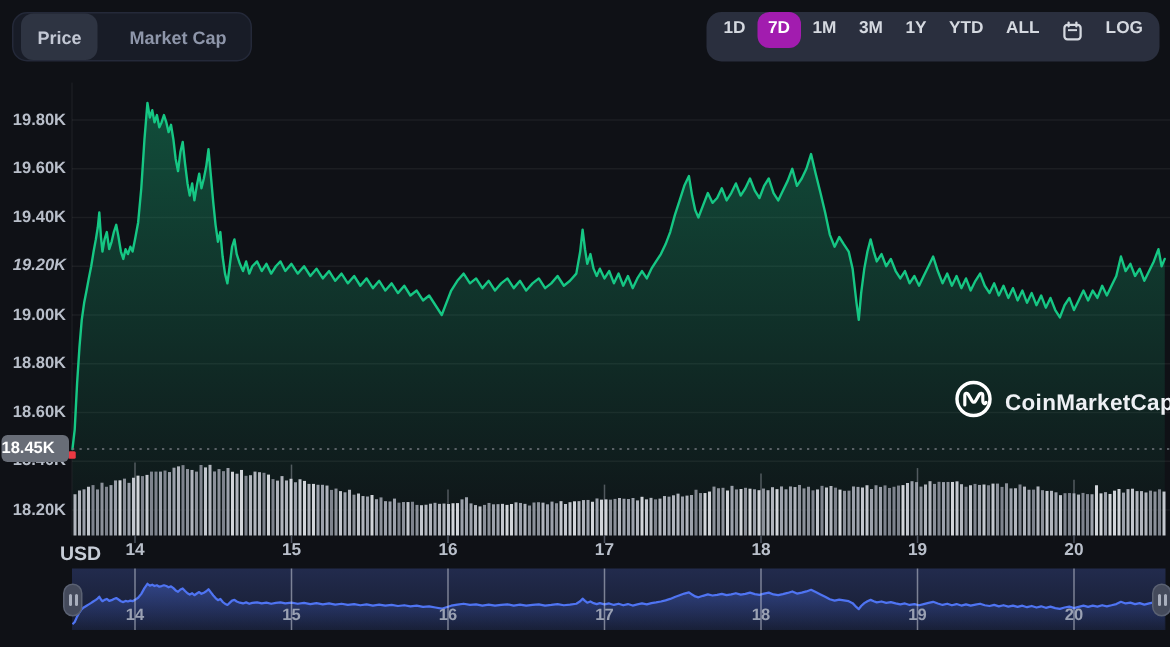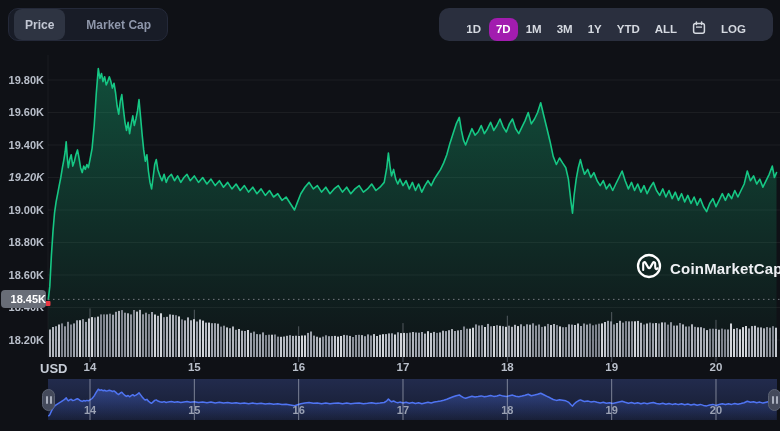--- a/index.html
+++ b/index.html
@@ -17,40 +17,40 @@
     display:flex;padding:0 5px;gap:10px;box-sizing:border-box;
   }
   .seg-item{
     background:none;border:0;cursor:pointer;font-family:inherit;
     color:#8e96aa;font-weight:700;font-size:12px;padding:5px 11px;border-radius:8px;line-height:1;
   }
   .seg-item.active{background:#2e3442;color:#c3c8d4}
   .range-group{
     position:absolute;right:7px;top:8px;height:33px;
     background:#2a2f3e;border-radius:10px;
-    display:flex;align-items:flex-end;padding:0 20px;gap:1px;box-sizing:border-box;
+    display:flex;align-items:flex-start;padding:0 4px;gap:1px;box-sizing:border-box;
   }
   .range-item{
     background:none;border:0;cursor:pointer;font-family:inherit;
     color:#d5d9e0;font-weight:700;font-size:11.5px;padding:6px 7px;border-radius:8px;line-height:1;
     display:flex;align-items:center;justify-content:center;
   }
   .range-item.active{background:#a21caf;color:#ffffff}
   .range-item svg{display:block}
   
   .y-label{position:absolute;left:0;width:44px;text-align:right;
     font-size:11px;font-weight:700;color:#b9bfca;z-index:2;line-height:13px}
   .x-label{position:absolute;top:361px;width:34px;margin-left:-17px;text-align:center;
     font-size:11.5px;font-weight:700;color:#b9bfca;z-index:2}
   .usd-label{position:absolute;left:40px;top:361px;
     font-size:13px;font-weight:700;color:#c7cdd7;z-index:2}
   .price-tag{
     position:absolute;left:1px;top:290px;width:45px;height:18px;z-index:6;
     background:#686d77;color:#ffffff;border-radius:4px;
-    font-size:11px;font-weight:700;text-align:right;line-height:18px;
+    font-size:11px;font-weight:700;text-align:left;line-height:18px;
   }
   
   .watermark{position:absolute;left:636px;top:253px;display:flex;align-items:center;gap:8px;z-index:3}
   .watermark .wm-text{color:#eef0f4;font-size:15px;font-weight:700;letter-spacing:.2px}
   
   .nav-label{position:absolute;top:404px;width:30px;margin-left:-15px;text-align:center;
     font-size:11px;font-weight:700;color:#9aa1b3;z-index:5}
   .handle{
     position:absolute;top:389px;width:13px;height:22px;z-index:7;box-sizing:border-box;
     background:#444a5b;border:1px solid #5a6172;border-radius:7px;

